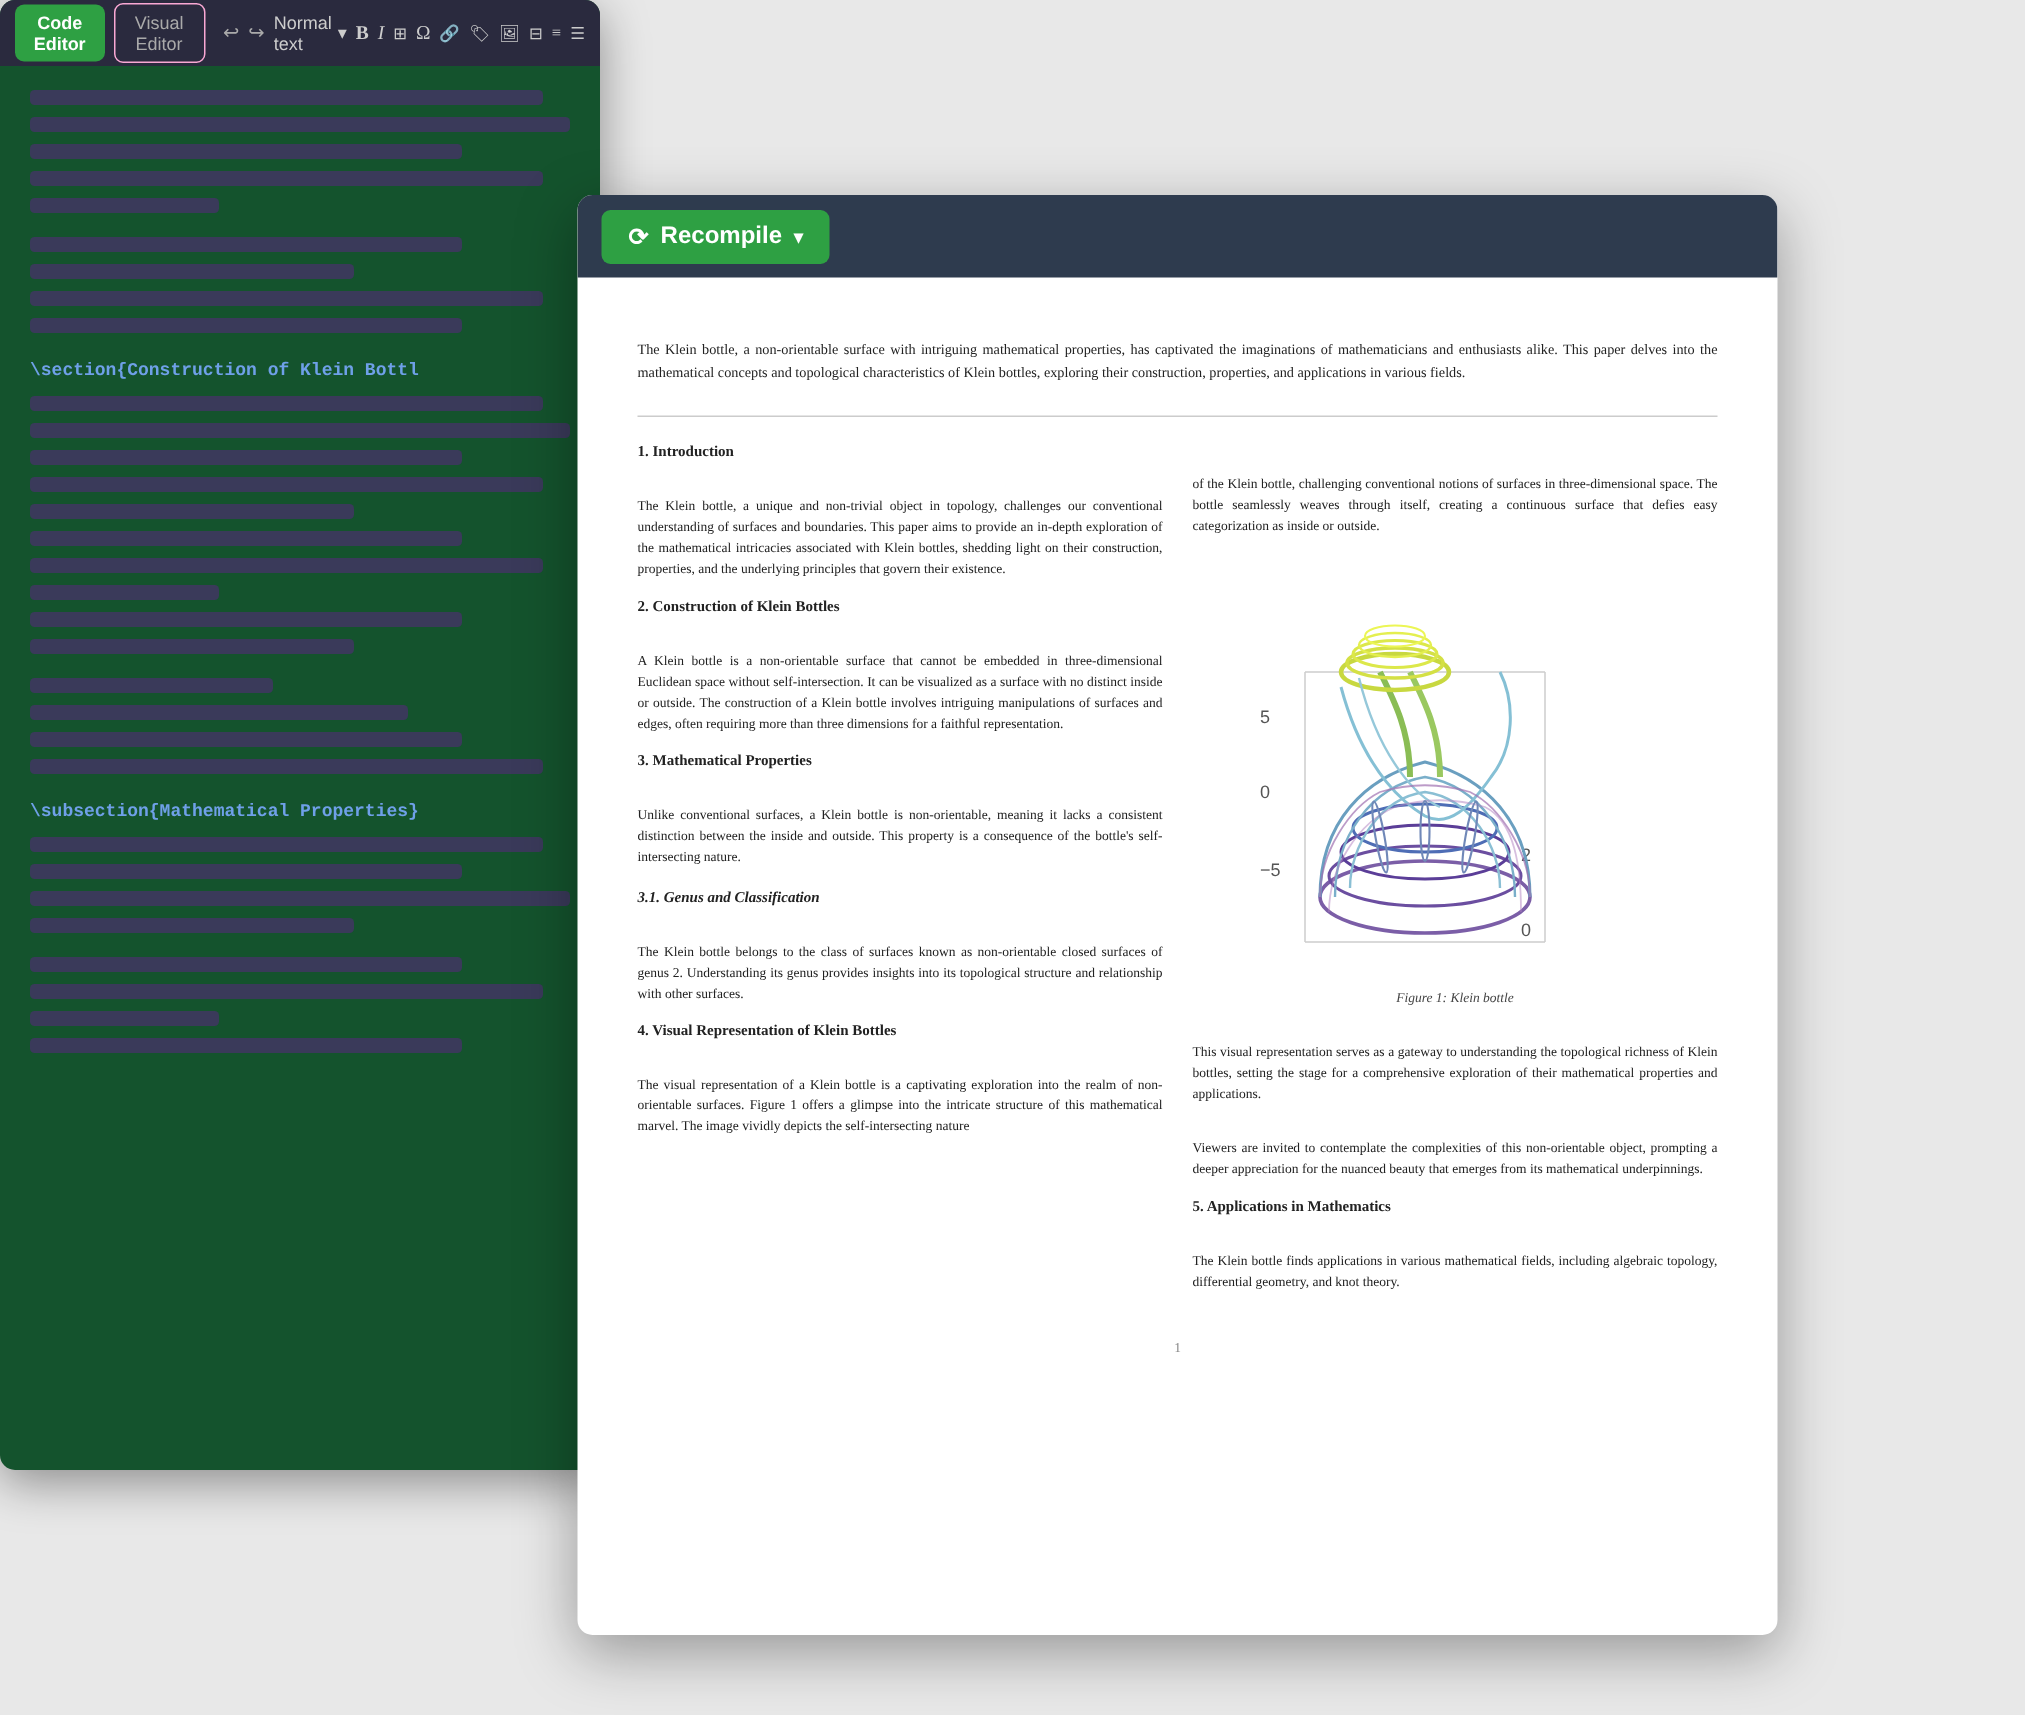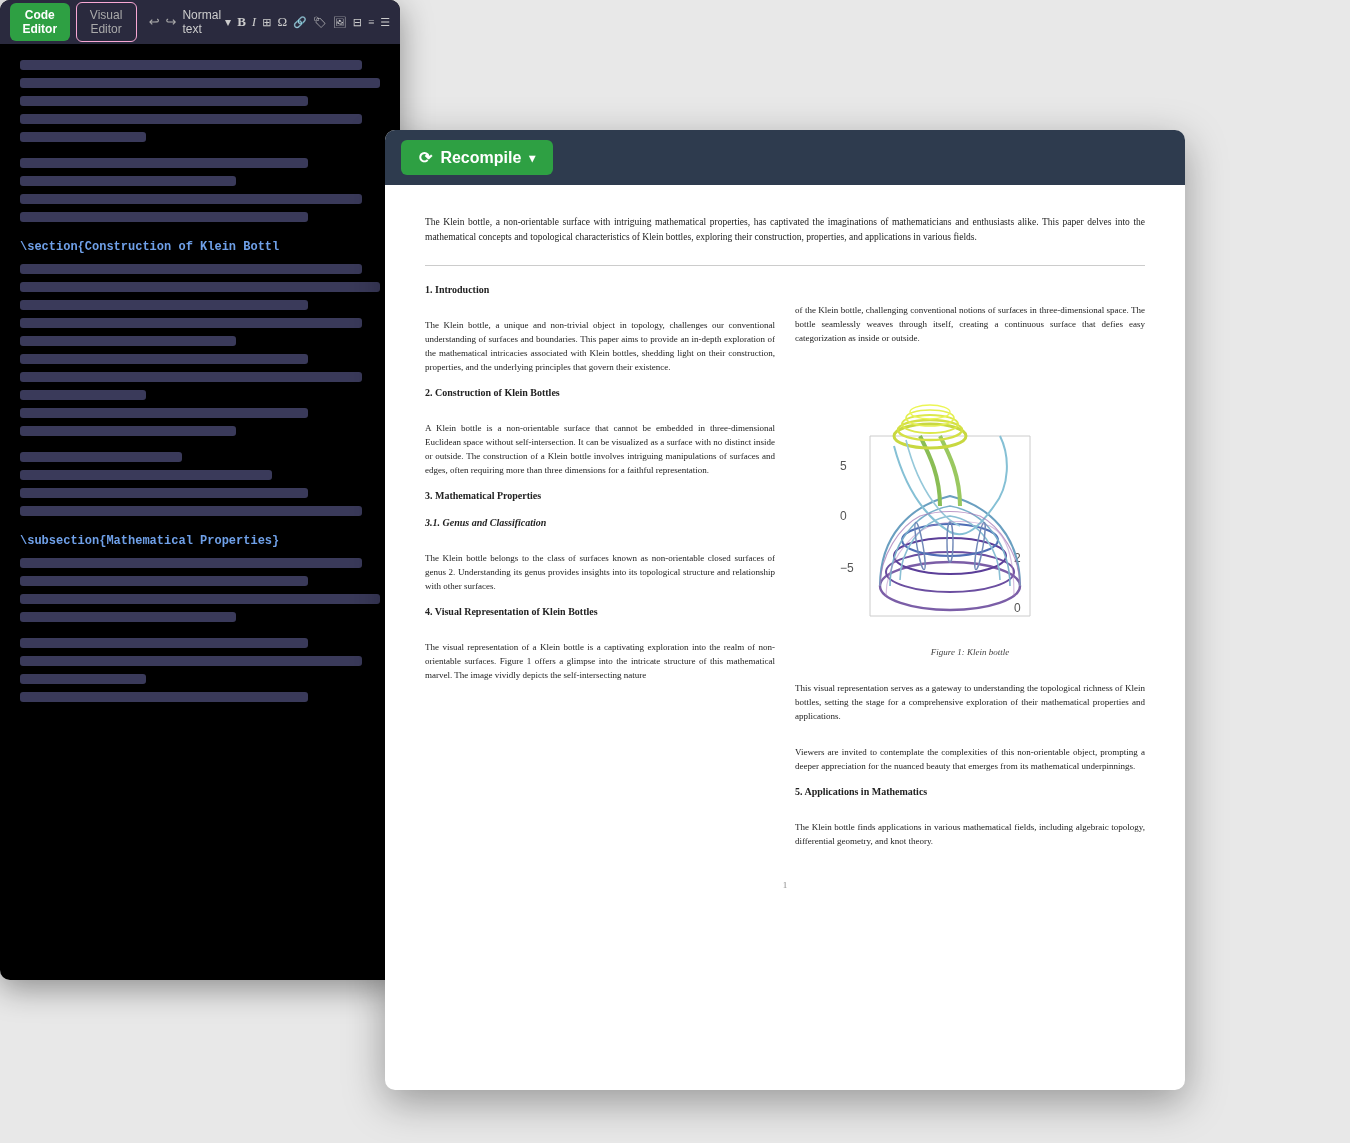--- a/index.html
+++ b/index.html
@@ -12,21 +12,21 @@
       position: relative;
     }
 
     
     .code-editor-panel {
       position: absolute;
       top: 0;
       left: 0;
       width: 400px;
       height: 980px;
-      background: #000000;
+      background: #14532d;
       border-radius: 10px;
       box-shadow: 0 8px 32px rgba(0,0,0,0.4);
       overflow: hidden;
     }
 
     .editor-toolbar {
       background: #2a2a3e;
       height: 44px;
       display: flex;
       align-items: center;
@@ -133,21 +133,21 @@
       cursor: pointer;
       font-family: sans-serif;
     }
 
     .recompile-btn .chevron {
       font-size: 12px;
     }
 
     
     .doc-content {
-      padding: 30px 40px;
+      padding: 42px 40px;
       height: calc(100% - 55px);
       overflow-y: auto;
       font-size: 9.5px;
       line-height: 1.5;
       color: #222;
     }
 
     .doc-abstract {
       font-size: 9.5px;
       line-height: 1.6;
@@ -308,20 +308,21 @@
     <div class="doc-two-col">
 
       <div>
         <div class="doc-section-title">1. Introduction</div>
         <p class="doc-para">The Klein bottle, a unique and non-trivial object in topology, challenges our conventional understanding of surfaces and boundaries. This paper aims to provide an in-depth exploration of the mathematical intricacies associated with Klein bottles, shedding light on their construction, properties, and the underlying principles that govern their existence.</p>
 
         <div class="doc-section-title">2. Construction of Klein Bottles</div>
         <p class="doc-para">A Klein bottle is a non-orientable surface that cannot be embedded in three-dimensional Euclidean space without self-intersection. It can be visualized as a surface with no distinct inside or outside. The construction of a Klein bottle involves intriguing manipulations of surfaces and edges, often requiring more than three dimensions for a faithful representation.</p>
 
         <div class="doc-section-title">3. Mathematical Properties</div>
+        <p class="doc-para">Unlike conventional surfaces, a Klein bottle is non-orientable, meaning it lacks a consistent distinction between the inside and outside. This property is a consequence of the bottle's self-intersecting nature.</p>
 
         <div class="doc-subsection-title">3.1. Genus and Classification</div>
         <p class="doc-para">The Klein bottle belongs to the class of surfaces known as non-orientable closed surfaces of genus 2. Understanding its genus provides insights into its topological structure and relationship with other surfaces.</p>
 
         <div class="doc-section-title">4. Visual Representation of Klein Bottles</div>
         <p class="doc-para">The visual representation of a Klein bottle is a captivating exploration into the realm of non-orientable surfaces. Figure 1 offers a glimpse into the intricate structure of this mathematical marvel. The image vividly depicts the self-intersecting nature</p>
       </div>
 
       <div>
         <p class="doc-para">of the Klein bottle, challenging conventional notions of surfaces in three-dimensional space. The bottle seamlessly weaves through itself, creating a continuous surface that defies easy categorization as inside or outside.</p>

